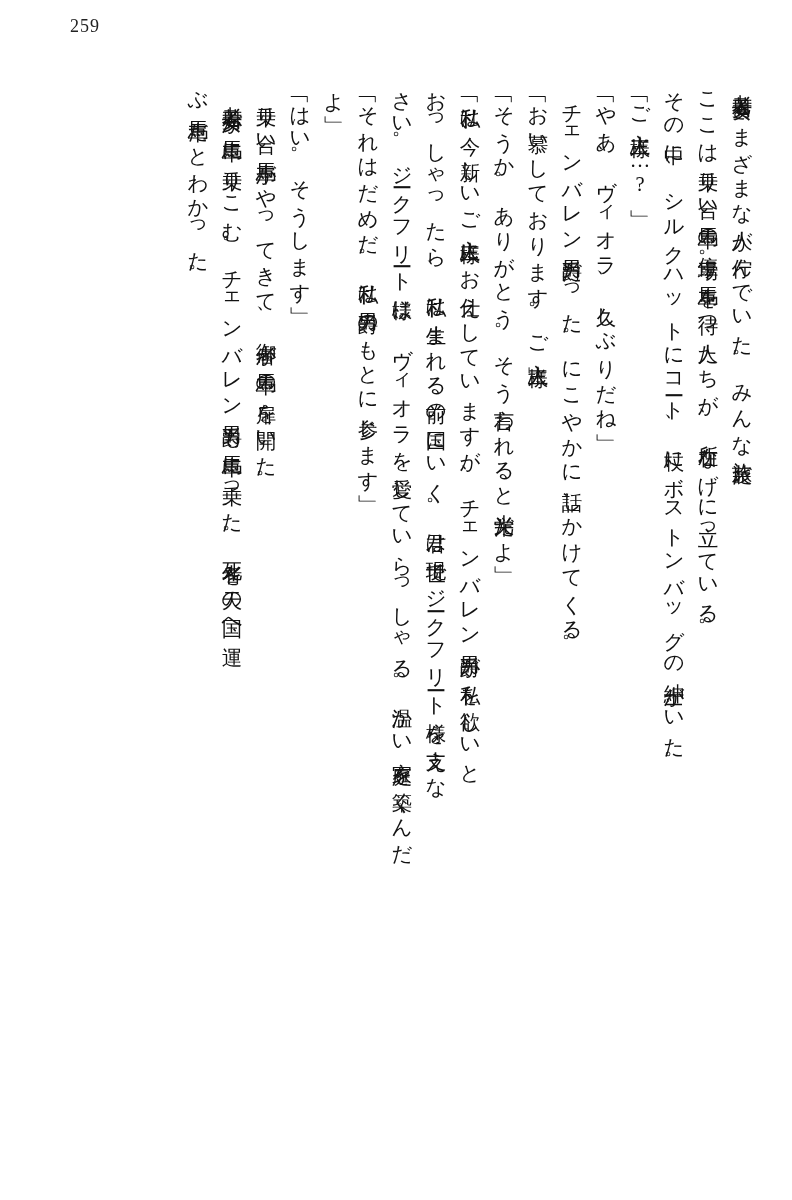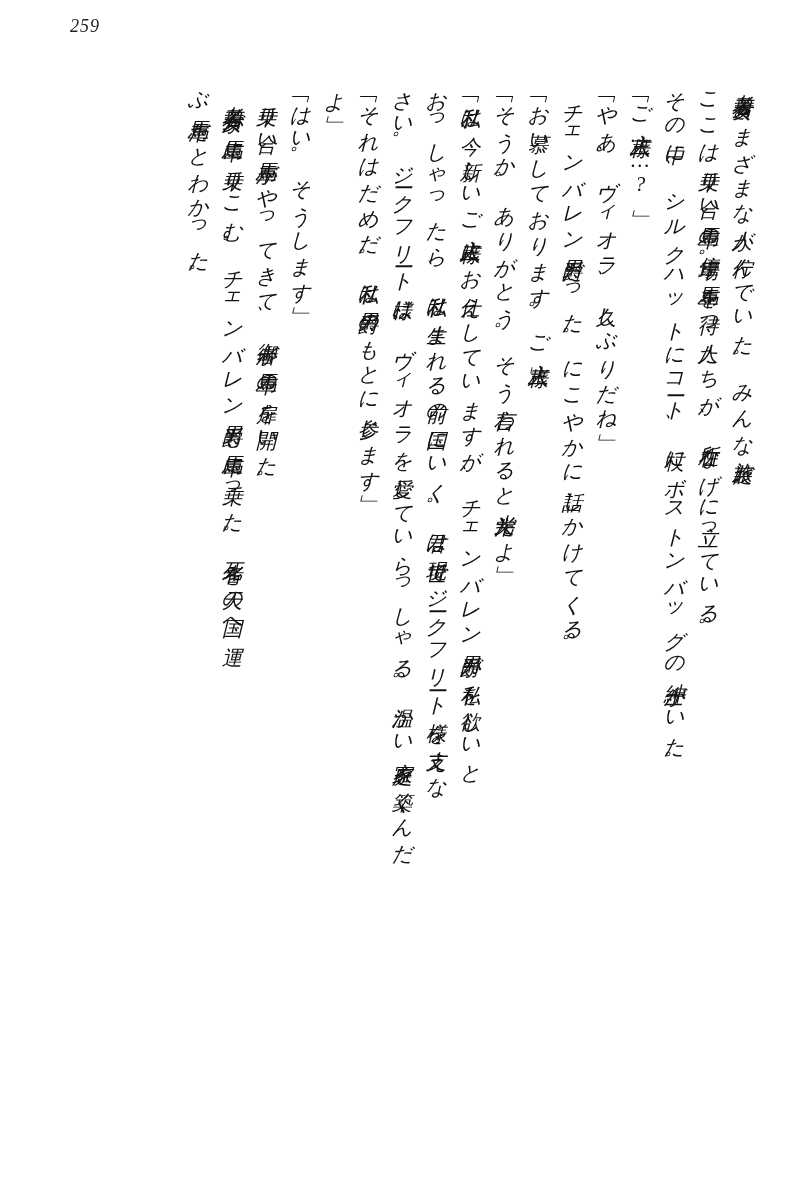--- a/index.html
+++ b/index.html
@@ -14,21 +14,20 @@
     color: #111111;
     position: relative;
     overflow: hidden;
   }
 
   .page {
     position: relative;
     width: 792px;
     height: 1044px;
     background: #ffffff;
-    font-style: italic;
   }
 
   
   .page-number {
     position: absolute;
     top: 16px;
     left: 70px;
     font-size: 18px;
     font-family: "Liberation Serif", "DejaVu Serif", serif;
     letter-spacing: 1px;

